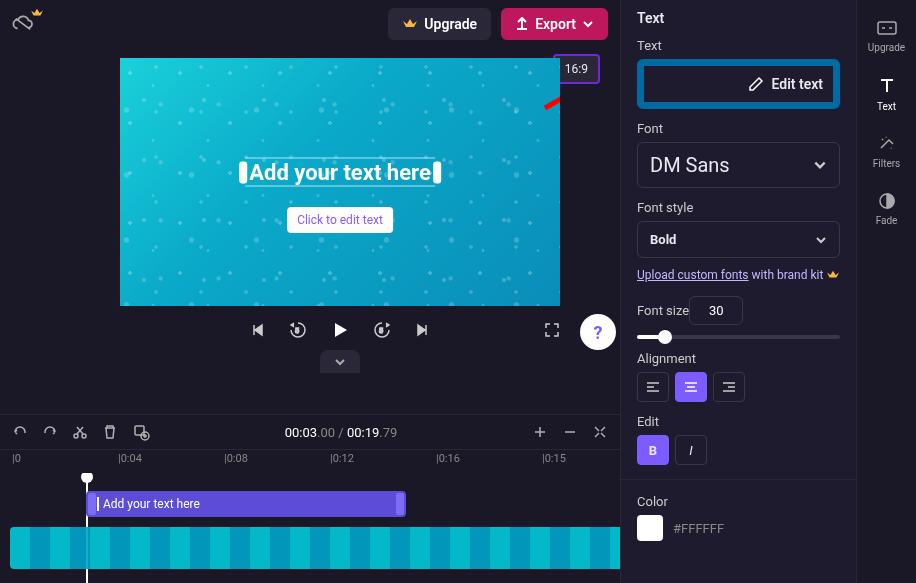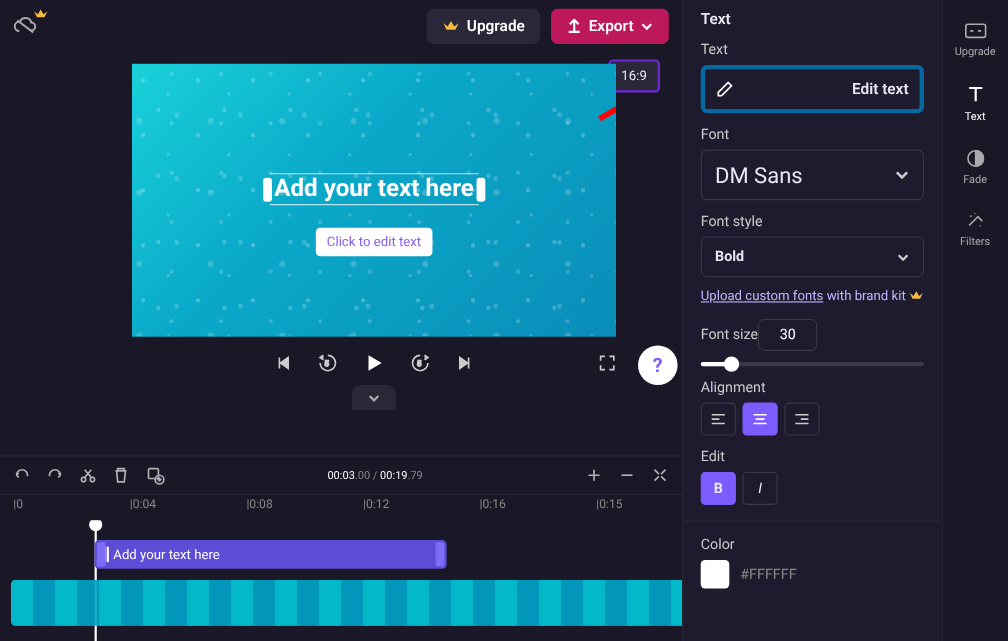--- a/index.html
+++ b/index.html
@@ -31,21 +31,21 @@
 .handle.l{left:-6px;} .handle.r{right:-6px;}
 .tooltip { position:absolute; top:60%; left:50%; transform:translateX(-50%); background:#fff; color:#8b5cf6; font-size:12px; padding:6px 10px; border-radius:4px; }
 .red-arrow { position:absolute; top:-20px; right:-100px; pointer-events:none; }
 .player-controls { display:flex; gap:22px; align-items:center; padding:14px 0 6px; width:440px; justify-content:center; position:relative;}
 .player-controls svg { cursor:pointer; }
 .fs-icon { position:absolute; right:0; }
 .help-bubble { position:absolute; right:-56px; bottom:-4px; width:36px; height:36px; border-radius:50%; background:#fff; display:flex; align-items:center; justify-content:center; color:#7c5cff; font-weight:700; font-size:18px;}
 .chevron-below { margin-top:4px; background:#2a2838; border-radius:8px 8px 0 0; padding:2px 14px;}
 .timeline-tools { display:flex; align-items:center; gap:14px; padding:8px 12px; border-top:1px solid #2a2838;}
 .timeline-tools svg { opacity:.85; cursor:pointer;}
-.timecode { font-size:10px; }
+.timecode { font-size:13px; }
 .timecode .cur{color:#fff;} .timecode .dur{color:#888;}
 .timeline-tools .spacer{flex:1;}
 .ruler { position:relative; height:24px; border-top:1px solid #2a2838; font-size:11px; color:#888;}
 .ruler .tick{position:absolute; top:2px;}
 .playhead { position:absolute; left:86px; top:0; bottom:0; width:2px; background:#fff;}
 .playhead::before{content:''; position:absolute; top:-2px; left:-5px; width:12px; height:12px; background:#fff; border-radius:50%;}
 .tracks { position:relative; padding:10px 0 0 10px; height:110px; overflow:hidden;}
 .track-text { position:absolute; left:86px; top:18px; height:26px; width:320px; background:#5c4cd6; border-radius:4px; display:flex; align-items:center; padding:0 8px; font-size:12px; color:#fff;}
 .track-text::before,.track-text::after{content:'';position:absolute;width:8px;top:2px;bottom:2px;background:#7c6cf6;border-radius:2px;}
 .track-text::before{left:2px;} .track-text::after{right:2px;}
@@ -54,21 +54,21 @@
   linear-gradient(90deg,#0aa9c9,#1ad1d9,#0a8db9,#1ad1d9,#0aa9c9,#1ad1d9);
   background-size:40px 100%;
   border-radius:4px; opacity:.9;
   filter:contrast(1.1) saturate(1.2);
   background-image: repeating-linear-gradient(90deg,#0dbcc9 0 20px,#0a9cb9 20px 40px), radial-gradient(circle at 10px 10px, rgba(255,255,255,.15) 2px, transparent 3px);
 }
 
 .right-panel { width:236px; background:#1e1b2e; border-left:1px solid #2a2838; padding:10px 16px 0; overflow:hidden; font-size:13px;}
 .right-panel h3{font-size:14px;font-weight:600;margin-bottom:10px;}
 .rp-label{color:#ccc;font-size:13px;margin:12px 0 6px;}
-.rp-btn{display:flex;align-items:center;justify-content:space-between;gap:8px;border:4px solid #0369a1;border-radius:6px;padding:10px;font-size:14px;font-weight:600;cursor:pointer;}
+.rp-btn{display:flex;align-items:center;justify-content:flex-end;gap:8px;border:7px solid #0369a1;border-radius:6px;padding:10px;font-size:14px;font-weight:600;cursor:pointer;}
 .rp-select{display:flex;align-items:center;justify-content:space-between;border:1px solid #3a3848;border-radius:6px;padding:10px 12px;cursor:pointer;}
 .rp-select.big{font-size:20px;}
 .rp-link{color:#c0b8ff;font-size:12px;display:flex;justify-content:space-between;align-items:center;margin-top:10px;text-align:center;}
 .rp-link u{text-decoration:underline;}
 .rp-row{display:flex;justify-content:flex-start;align-items:center;}
 .rp-input{width:54px;border:1px solid #3a3848;background:transparent;color:#fff;text-align:center;padding:6px 4px;border-radius:6px;font-size:13px;}
 .slider{position:relative;height:4px;background:#3a3848;border-radius:2px;margin-top:10px;}
 .slider .fill{position:absolute;left:0;width:14%;height:100%;background:#fff;border-radius:2px;}
 .slider .thumb{position:absolute;left:14%;top:50%;width:14px;height:14px;background:#fff;border-radius:50%;transform:translate(-50%,-50%);}
 .btn-group{display:flex;gap:6px;margin-top:6px;}
@@ -315,24 +315,24 @@
     <span>Upgrade</span>
   </div>
   <div class="rail-item active">
     <svg width="22" height="22" viewBox="0 0 22 22" fill="none" stroke="#fff" stroke-width="2">
         <path d="M5 5h12M11 5v12"></path>
       </svg>
     <span>Text</span>
   </div>
   <div class="rail-item">
     <svg width="20" height="20" viewBox="0 0 20 20" fill="none" stroke="#aaa" stroke-width="1.5">
+        <path d="M4 14l8-8 4 4M5 5l1 1M9 3l.5.5M14 14l.5.5"></path>
+      </svg>
+    <span>Filters</span>
+  </div>
+  <div class="rail-item">
+    <svg width="20" height="20" viewBox="0 0 20 20" fill="none" stroke="#aaa" stroke-width="1.5">
         <circle cx="10" cy="10" r="7"></circle>
         <path d="M10 3a7 7 0 0 1 0 14z" fill="#aaa"></path>
       </svg>
     <span>Fade</span>
   </div>
-  <div class="rail-item">
-    <svg width="20" height="20" viewBox="0 0 20 20" fill="none" stroke="#aaa" stroke-width="1.5">
-        <path d="M4 14l8-8 4 4M5 5l1 1M9 3l.5.5M14 14l.5.5"></path>
-      </svg>
-    <span>Filters</span>
-  </div>
 </div>
 
 </body></html>

